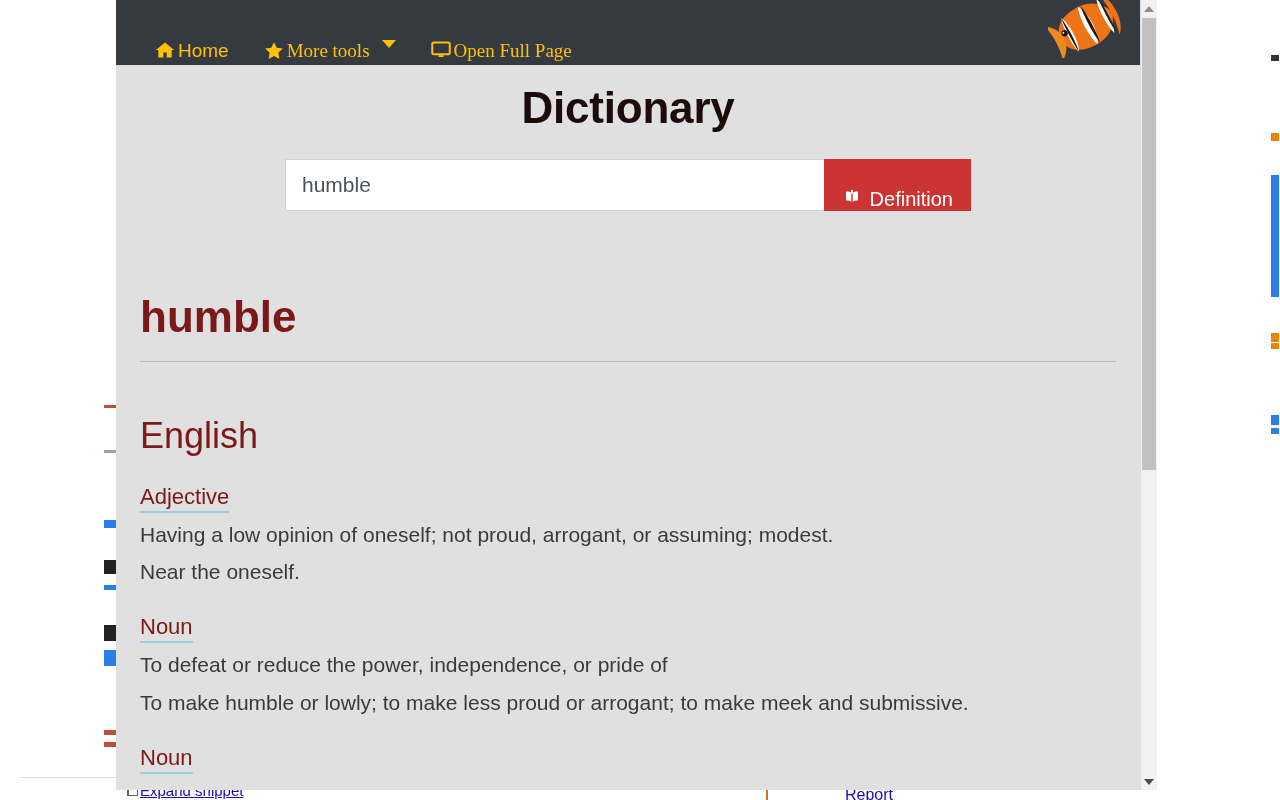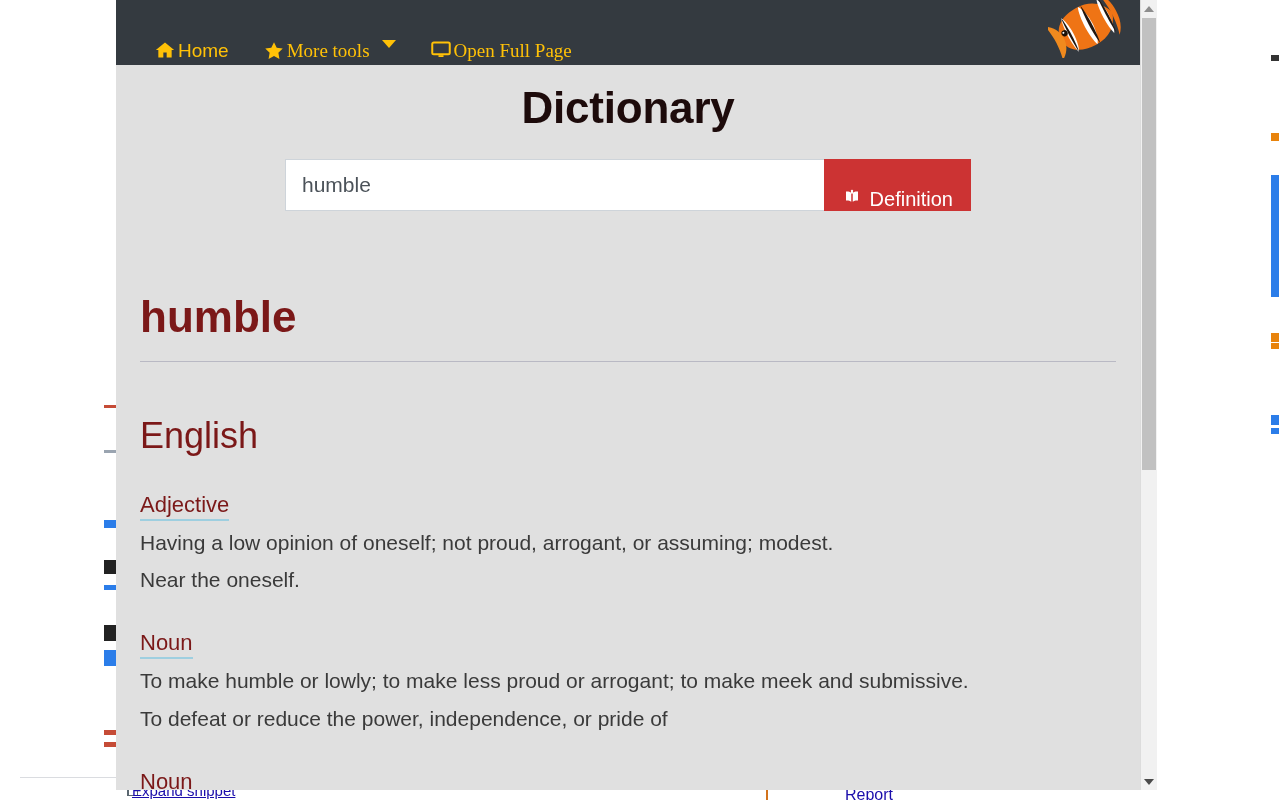--- a/index.html
+++ b/index.html
@@ -31,21 +31,21 @@
     position: absolute; left: 0; width: 12px; height: 3px;
   }
   .bg-bottom-strip {
     position: absolute;
     left: 0; bottom: 0; width: 1280px; height: 28px;
     background: #ffffff;
     overflow: hidden;
   }
   .bg-expand {
     position: absolute;
-    left: 132px; bottom: 1px;
+    left: 140px; bottom: 1px;
     font-size: 15px;
     color: #1a0dab;
     text-decoration: underline;
     white-space: nowrap;
   }
   .bg-expand-icon {
     position: absolute;
     left: 127px; bottom: 4px;
     width: 11px; height: 10px;
     border: 1px solid #5b6770;
@@ -233,21 +233,20 @@
   }
   .pos-block { margin-top: 26px; }
   .pos-block:first-of-type { margin-top: 28px; }
   .pos-label {
     display: inline-block;
     font-size: 22px;
     color: #7b1818;
     border-bottom: 2px solid #9ecfe0;
     padding-bottom: 1px;
     cursor: pointer;
-    margin-top: 8px;
   }
   .sense {
     font-size: 21px;
     color: #3a3a3a;
     line-height: 1.52;
     margin-top: 6px;
   }
 </style>
 </head>
 <body>
@@ -357,22 +356,22 @@
       <div class="lang-title">English</div>
 
       <div class="pos-block">
         <div class="pos-label">Adjective</div>
         <div class="sense">Having a low opinion of oneself; not proud, arrogant, or assuming; modest.</div>
         <div class="sense">Near the oneself.</div>
       </div>
 
       <div class="pos-block">
         <div class="pos-label">Noun</div>
+        <div class="sense">To defeat or reduce the power, independence, or pride of</div>
         <div class="sense">To make humble or lowly; to make less proud or arrogant; to make meek and submissive.</div>
-        <div class="sense">To defeat or reduce the power, independence, or pride of</div>
       </div>
 
       <div class="pos-block">
         <div class="pos-label">Noun</div>
         
       </div>
     </div>
   </div>
 </div>
 

